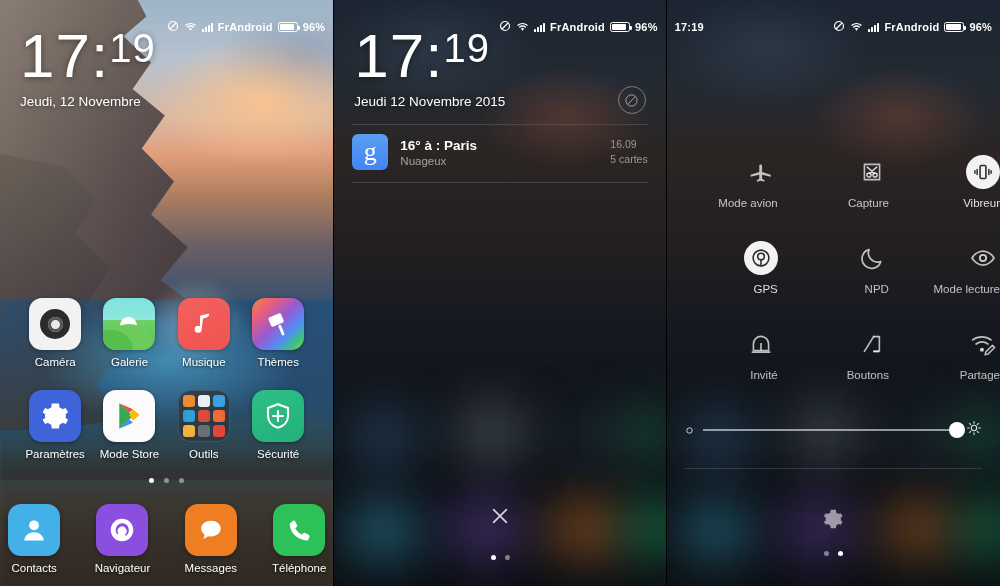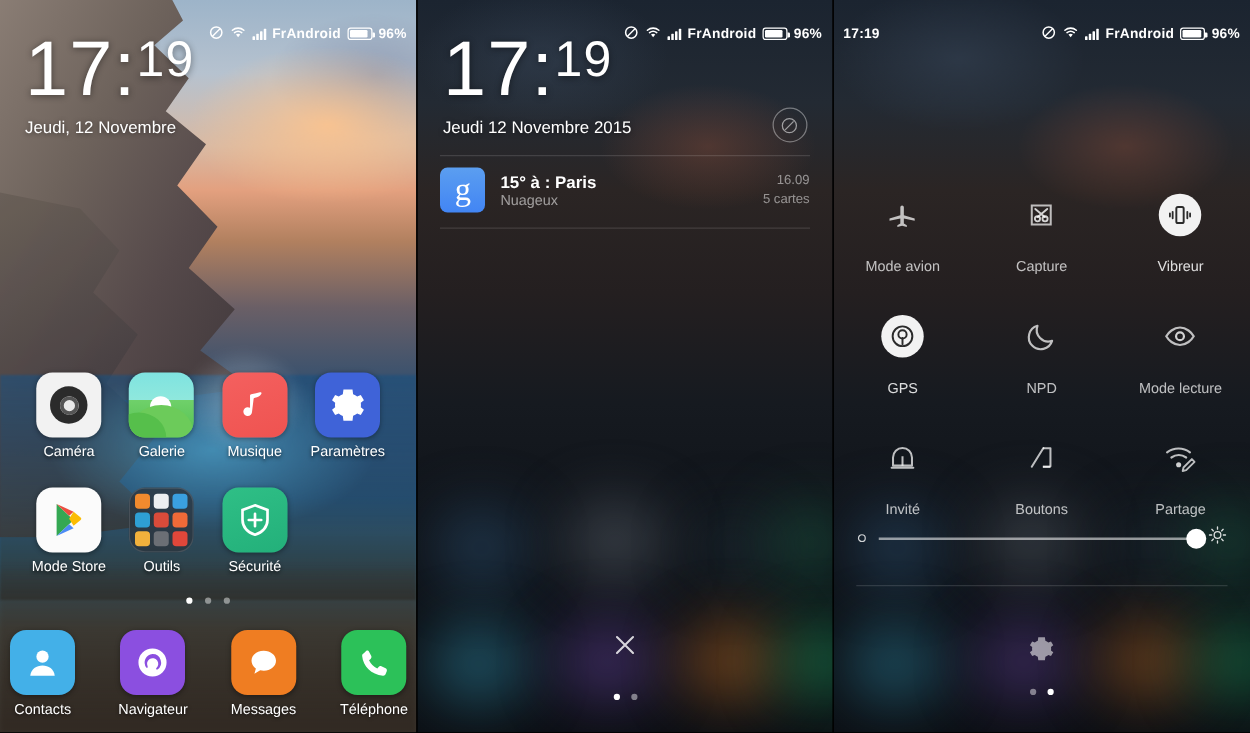--- a/index.html
+++ b/index.html
@@ -125,34 +125,34 @@
     border:1.2px solid rgba(255,255,255,.38); display:flex; align-items:center; justify-content:center; z-index:12;}
   .hr { position:absolute; left:18px; right:18px; height:1px; background:rgba(255,255,255,.13); z-index:11; }
   .notif { position:absolute; left:18px; right:18px; top:134px; z-index:12;
     display:flex; align-items:center; gap:12px; }
   .gicon { width:36px; height:36px; border-radius:6px; background:linear-gradient(180deg,#5b9ef0,#4285f4);
     display:flex; align-items:center; justify-content:center; color:#fff;
     font-family:"Liberation Serif", serif; font-size:26px; line-height:26px; font-weight:400; }
   .ntext { flex:1; }
   .ntitle { color:#fff; font-size:13.5px; font-weight:bold; }
   .nsub { color:rgba(255,255,255,.55); font-size:11.5px; margin-top:2px; }
-  .nmeta { text-align:right; color:rgba(255,255,255,.5); font-size:10.5px; line-height:15px; }
+  .nmeta { color:rgba(255,255,255,.5); font-size:10.5px; line-height:15px; }
   .closeX { position:absolute; left:0; right:0; top:505px; display:flex; justify-content:center; z-index:12; }
   .dots2 { position:absolute; left:0; right:0; top:555px; display:flex; justify-content:center; gap:9px; z-index:12; }
 
   
   .music { position:absolute; left:18px; right:18px; top:26px; z-index:12; }
   .mtitle { color:#e9e9e9; font-size:13.5px; }
   .msub { color:rgba(255,255,255,.36); font-size:10.5px; margin-top:3px; }
   .mctrl { display:flex; gap:22px; margin-top:14px; }
   .mbtn { width:36px; height:36px; border-radius:50%; border:1px solid rgba(255,255,255,.27);
     display:flex; align-items:center; justify-content:center; }
   .qsgrid { position:absolute; left:0; right:0; top:155px; z-index:12;
     display:grid; grid-template-columns:repeat(3,1fr); row-gap:32px; }
-  .qs { display:flex; flex-direction:column; align-items:center; gap:19px; cursor:pointer; }
+  .qs { display:flex; flex-direction:column; align-items:flex-end; gap:8px; cursor:pointer; }
   .qsic { width:34px; height:34px; display:flex; align-items:center; justify-content:center; border-radius:50%; }
   .qsic.on { background:#f2f2f2; }
   .qslabel { font-size:11.5px; color:rgba(255,255,255,.72); }
   .qslabel.on { color:rgba(255,255,255,.85); }
   .bright { position:absolute; left:18px; right:18px; top:420px; z-index:12;
     display:flex; align-items:center; gap:9px; }
   .btrack { flex:1; height:2px; background:rgba(255,255,255,.55); position:relative; }
   .bknob { position:absolute; right:-8px; top:-7px; width:16px; height:16px; border-radius:50%; background:#fff; }
   .hr3 { position:absolute; left:18px; right:18px; top:468px; height:1px; background:rgba(255,255,255,.13); z-index:11; }
   .gear3 { position:absolute; left:0; right:0; top:508px; display:flex; justify-content:center; z-index:12; }
@@ -231,20 +231,31 @@
 
       <div class="app">
         <div class="appicon i-music">
           <svg width="28" height="28" viewBox="0 0 24 24">
               <path d="M10 16.5a3 3 0 11-3-3c.6 0 1.1.2 1.6.4V5.6c0-.5.3-.8.8-.9l6-1.4c.9-.2 1.3.5.9 1.1-1 1.5-2.3 2.2-4.3 2.7-.6.2-1 .5-1 1.2z" fill="#fff"></path>
             </svg>
         </div>
         <div class="applabel">Musique</div>
       </div>
 
+      <div class="app">
+        <div class="appicon i-themes">
+          <svg width="30" height="30" viewBox="0 0 24 24">
+            <g fill="#fff">
+                <rect x="5" y="5" width="11" height="8" rx="1.6" transform="rotate(-22 10 9)"></rect>
+            <rect x="13.6" y="12.4" width="2.3" height="9" rx="1.1" transform="rotate(-22 14.7 16.9)"></rect>
+              </g>
+          </svg>
+        </div>
+        <div class="applabel">Thèmes</div>
+      </div>
 
       <div class="app">
         <div class="appicon i-settings">
           <svg width="30" height="30" viewBox="0 0 24 24">
               <path fill="#fff" d="M12 8.2a3.8 3.8 0 100 7.6 3.8 3.8 0 000-7.6zm8.6 3.8c0-.5 0-1-.1-1.5l2-1.5-2-3.4-2.3 1a8 8 0 00-2.6-1.5L15.2 2H9.4L9 5.1a8 8 0 00-2.6 1.5l-2.3-1-2 3.4 2 1.5a9 9 0 000 3l-2 1.5 2 3.4 2.3-1A8 8 0 009 19l.4 3h5.8l.4-3.1a8 8 0 002.6-1.5l2.3 1 2-3.4-2-1.5c.1-.5.1-1 .1-1.5z"></path>
             </svg>
         </div>
         <div class="applabel">Paramètres</div>
       </div>
 
@@ -391,21 +402,21 @@
         </svg>
     </div>
 
     <div class="hr" style="top:124px;"></div>
 
     <div class="notif">
       <div class="gicon">
         <span>g</span>
       </div>
       <div class="ntext">
-        <div class="ntitle">15° à : Paris</div>
+        <div class="ntitle">16° à : Paris</div>
         <div class="nsub">Nuageux</div>
       </div>
       <div class="nmeta">
         <div>16.09</div>
         <div>5 cartes</div>
       </div>
     </div>
 
     <div class="hr" style="top:182px;"></div>
 

